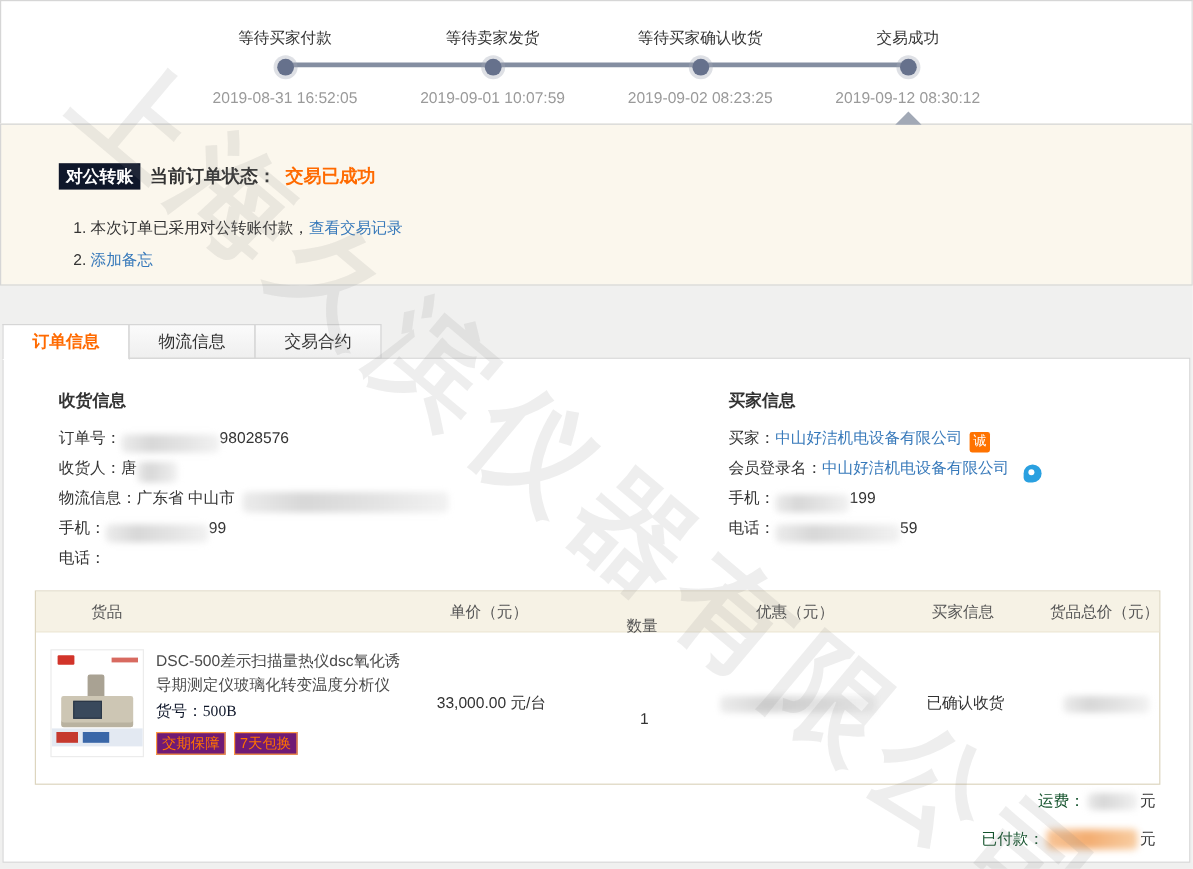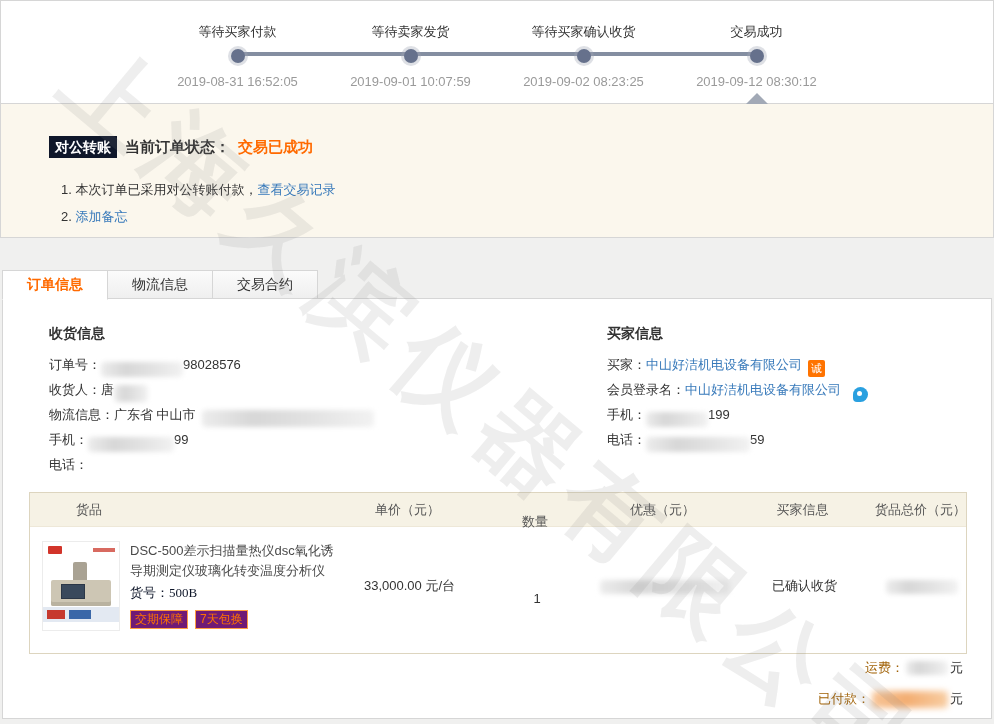--- a/index.html
+++ b/index.html
@@ -146,21 +146,21 @@
   .sku { font-size:13px; color:#0f172a; margin-top:3px;font-family:Liberation Serif, serif; }
   .tags { margin-top:8px; display:flex; gap:7px; }
   .tag {
     font-size:12px; color:#ff7300; border:1px solid #ff9c42;
     padding:1px 4px; line-height:15px; background:#701a75;
   }
 
   
   .totals { position:absolute; right:28px; top:360px; text-align:right; font-size:13px; }
   .t-row { margin-bottom:13px; height:18px; display:flex; justify-content:flex-end; align-items:center; gap:2px; }
-  .t-row .lbl { color:#a16207; }
+  .t-row .lbl { color:#14532d; }
 
   .bottom-strip { position:absolute; left:0; bottom:0; width:994px; height:5px; background:#f0f0ef; }
 </style>
 </head>
 <body>
 
 <div class="page">
 
   <div class="watermark">上海久滨仪器有限公司</div>
 

